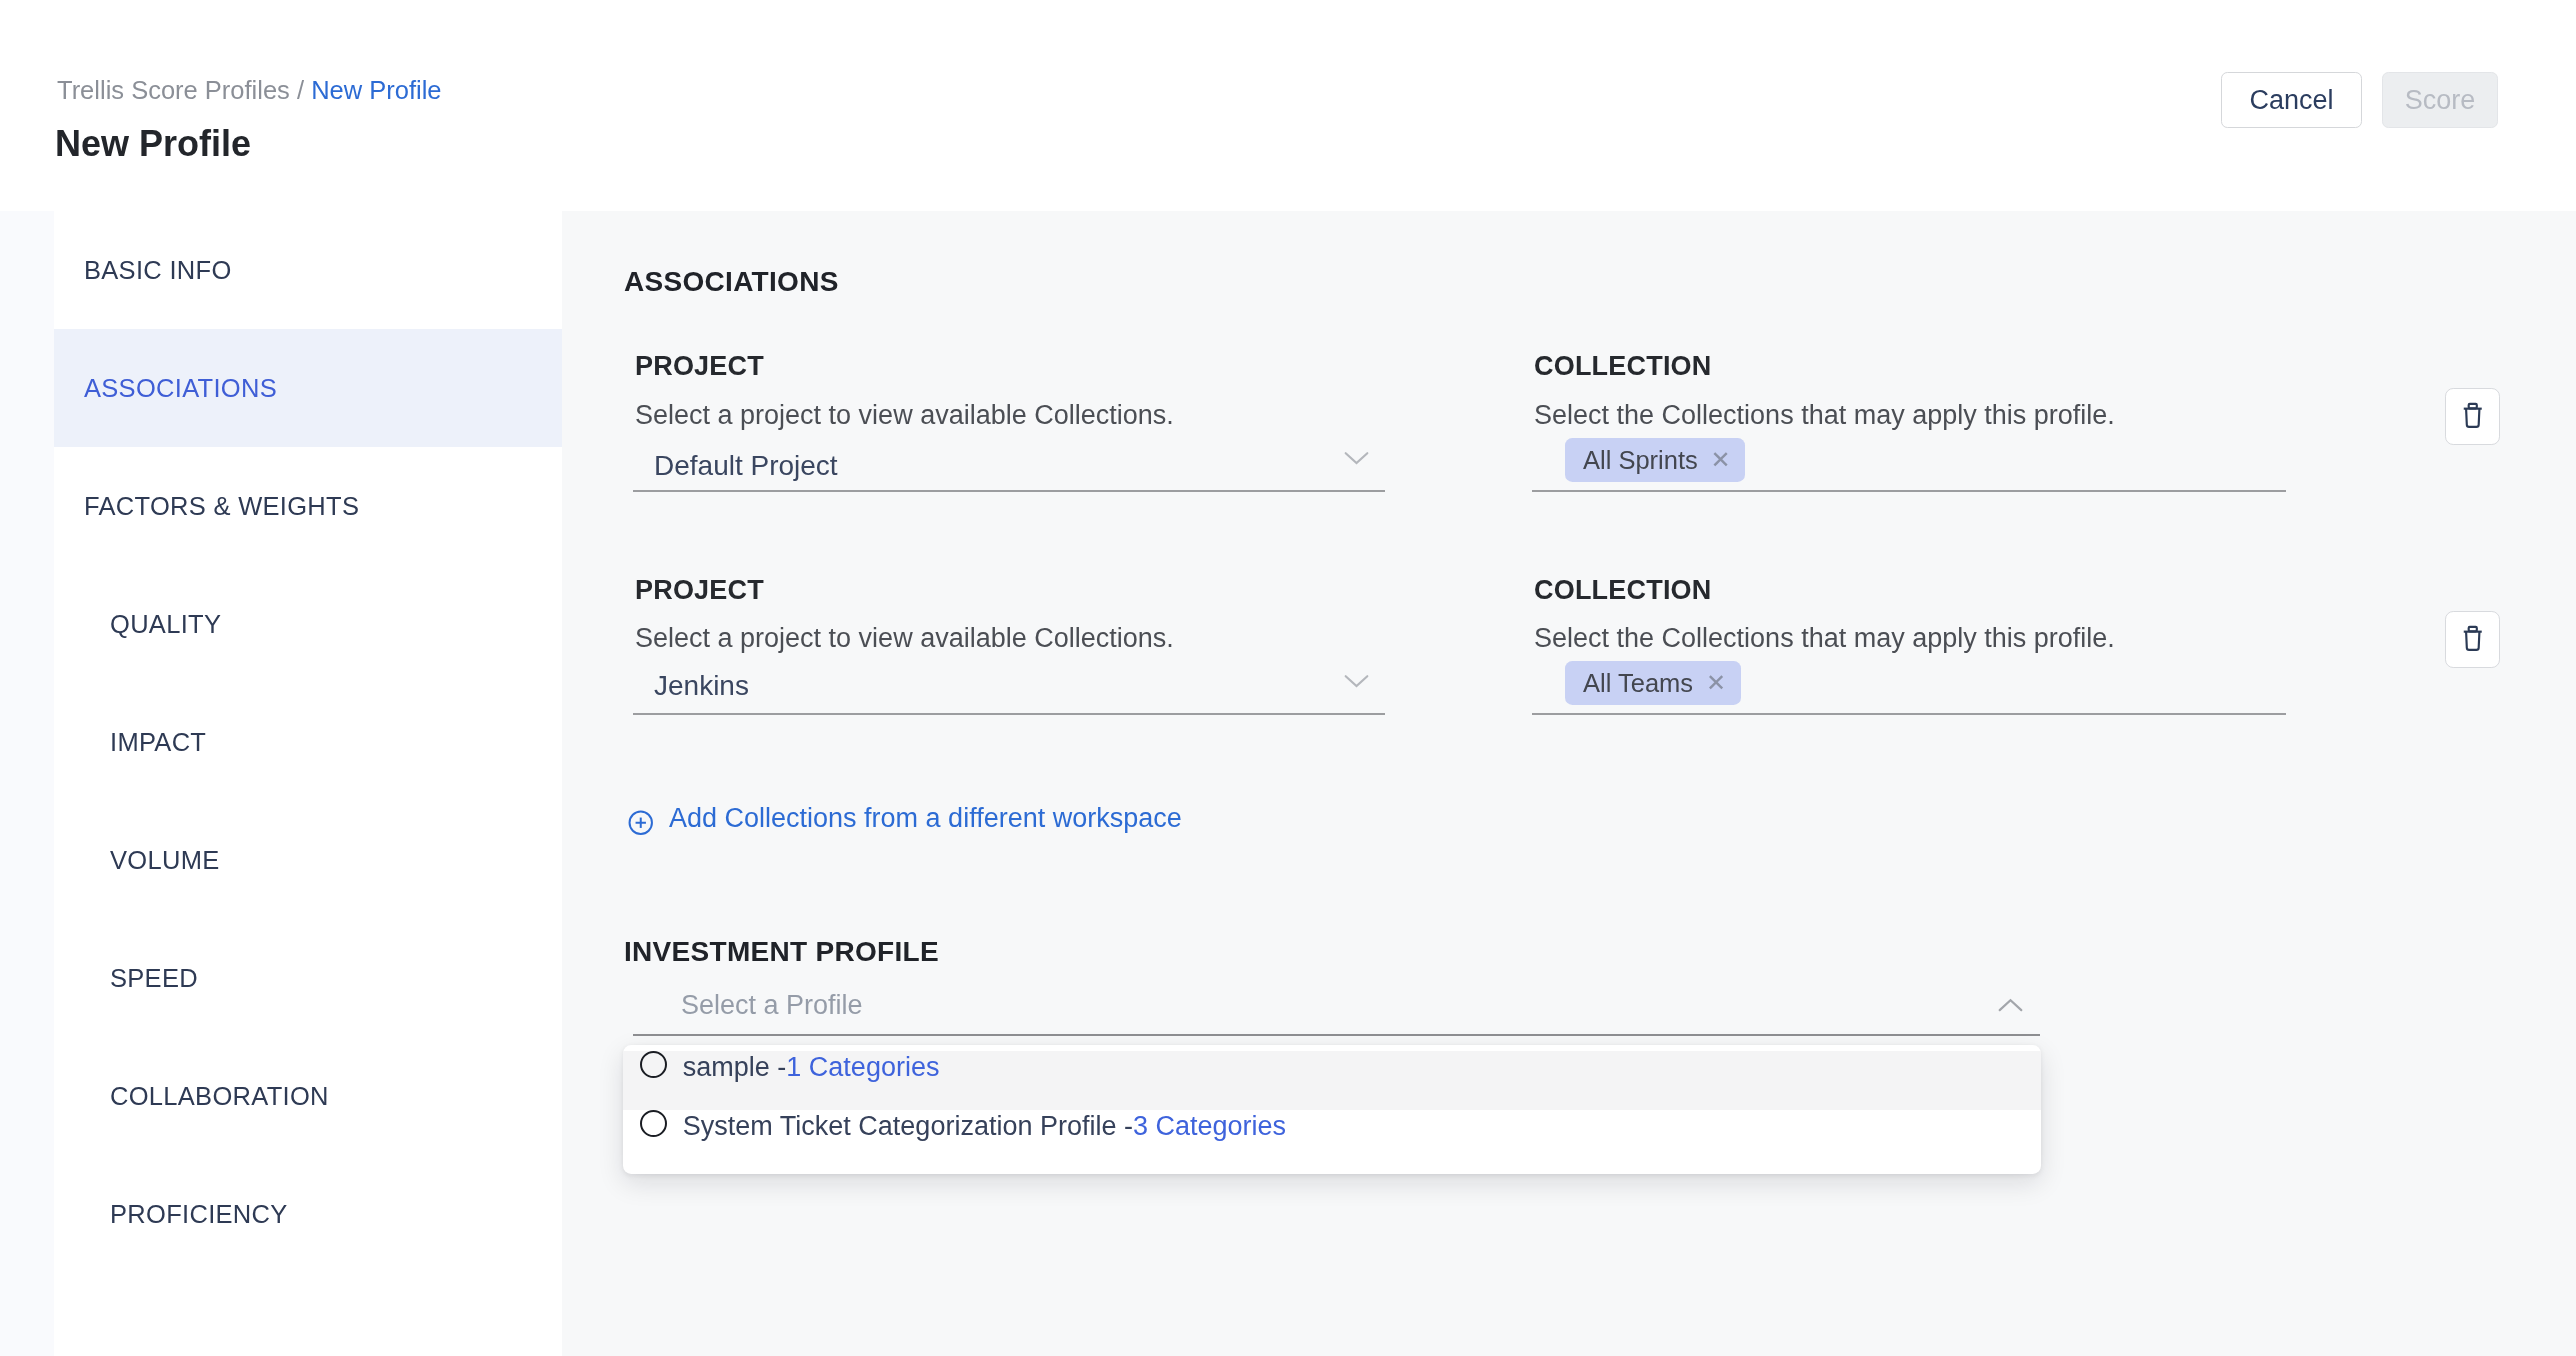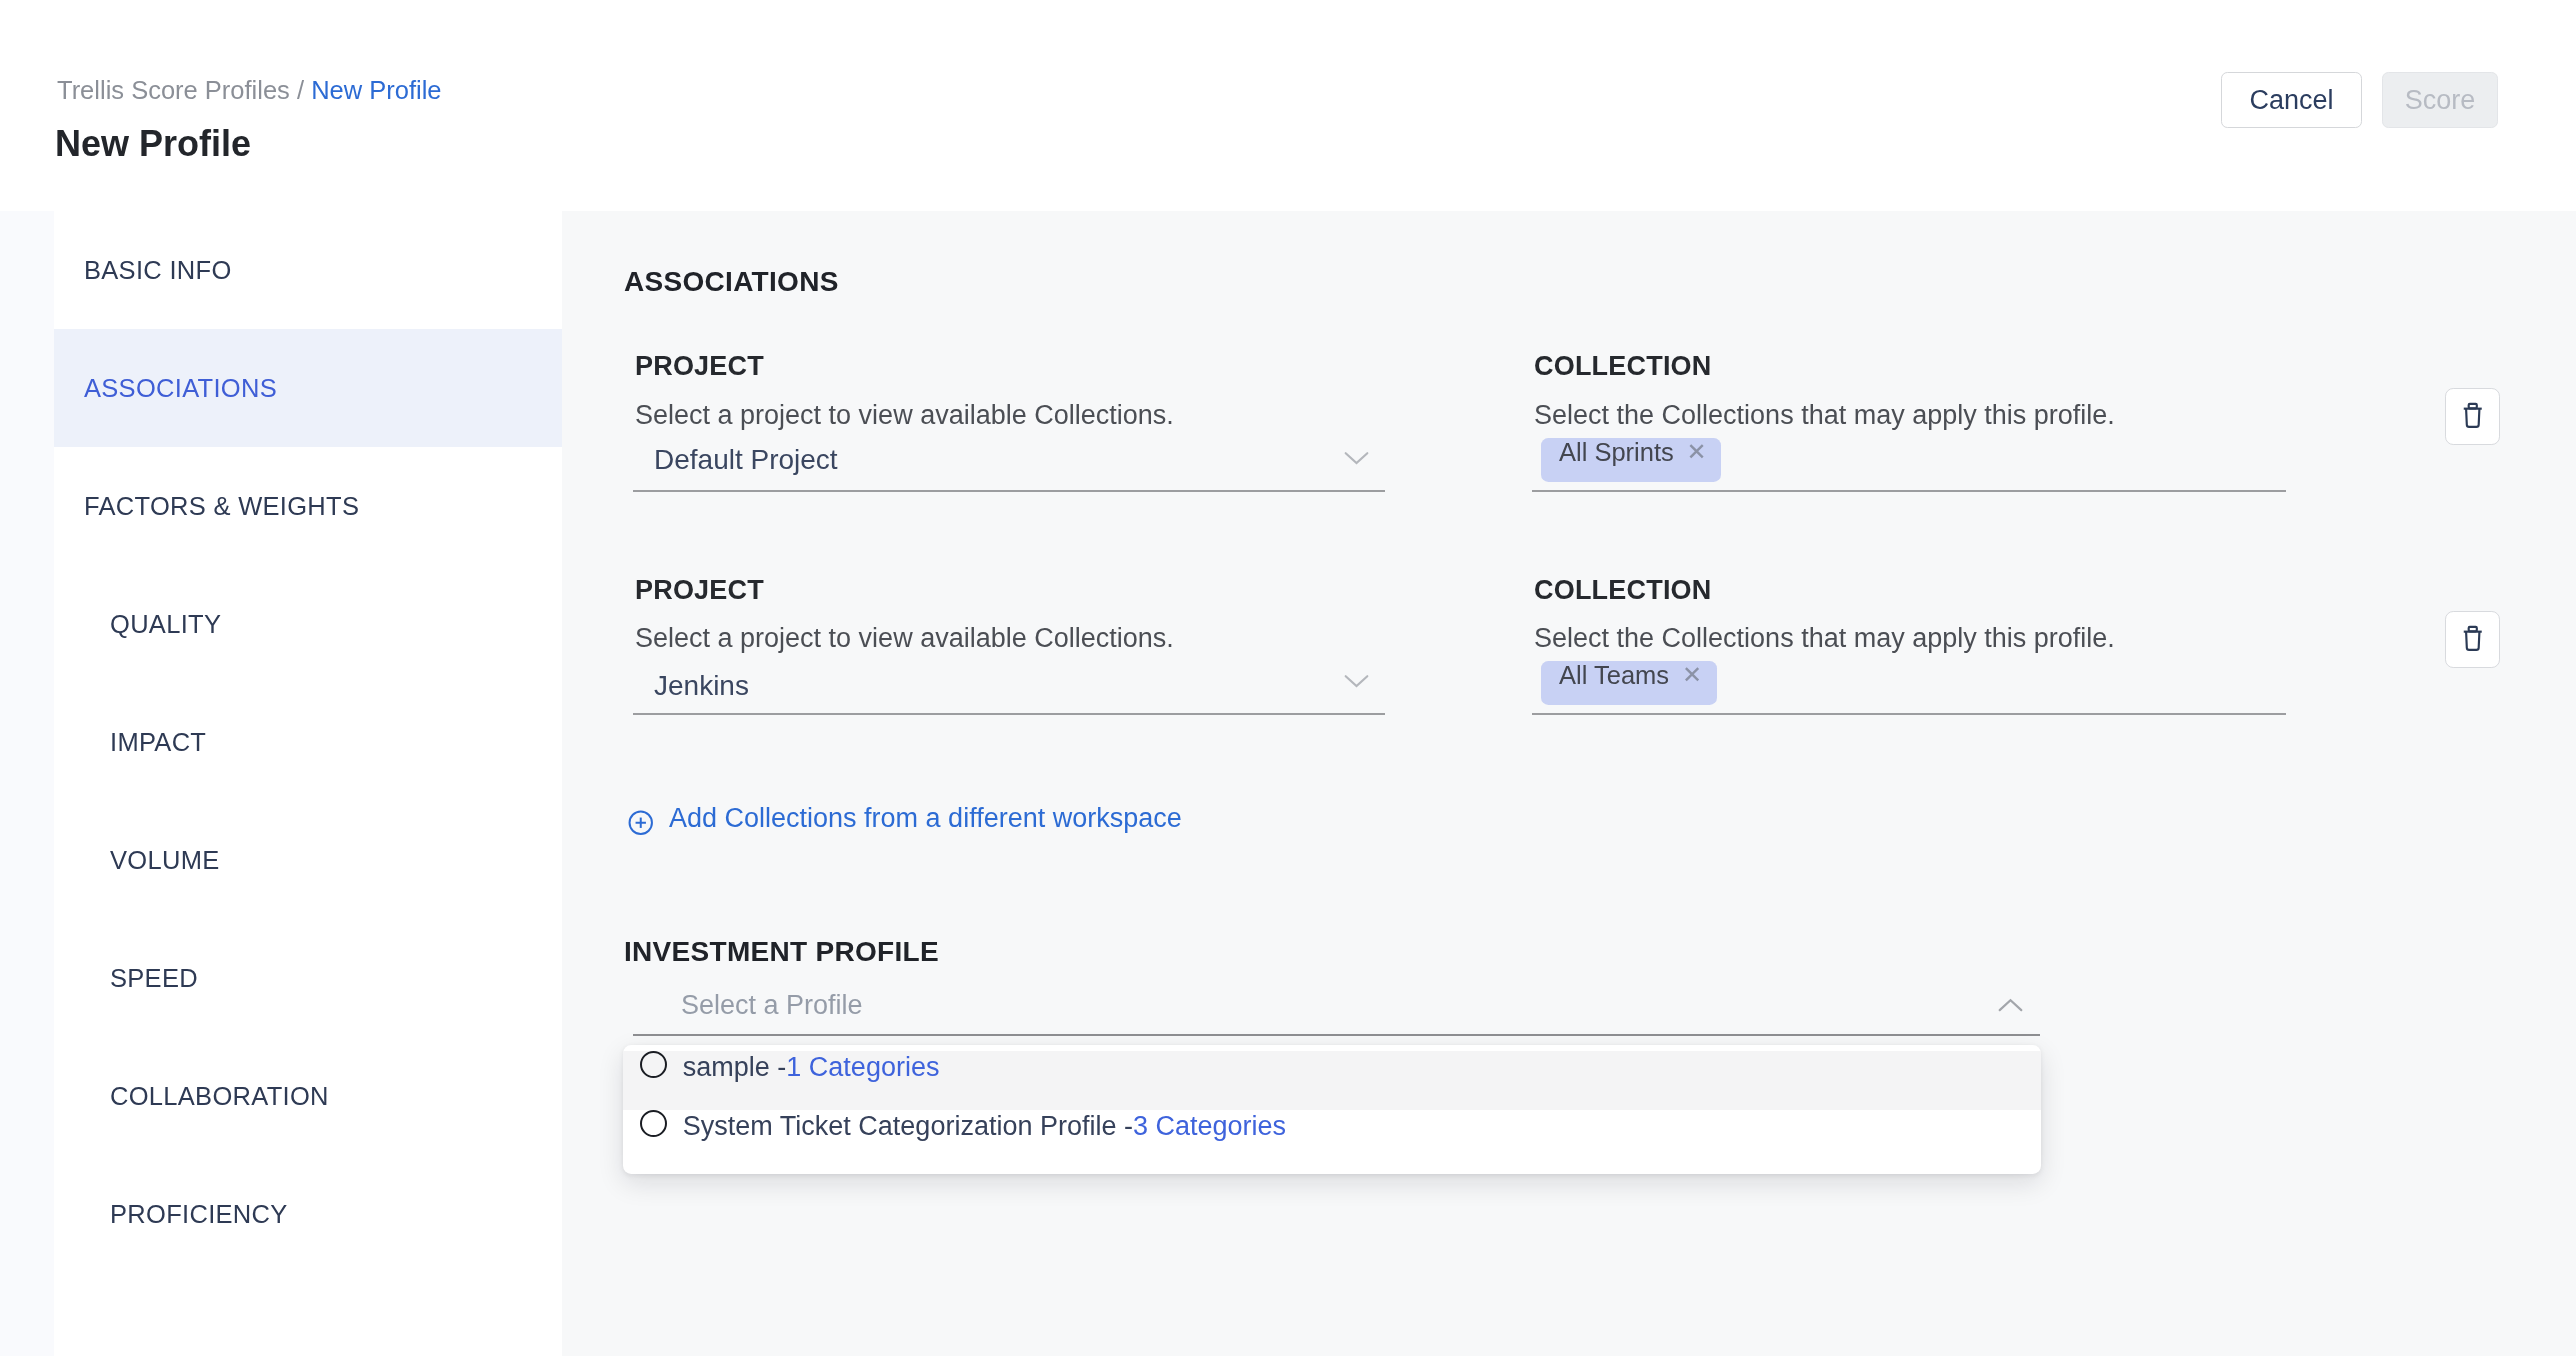--- a/index.html
+++ b/index.html
@@ -27,21 +27,21 @@
   .content{position:absolute;left:562px;top:211px;width:2014px;height:1146px;background:#f7f8f9;}
   .section-heading{position:absolute;font-size:28px;line-height:35px;font-weight:600;color:#202329;letter-spacing:0.3px;}
   .field-label{position:absolute;font-size:27px;line-height:33px;font-weight:600;color:#26292e;letter-spacing:0.2px;}
   .field-help{position:absolute;font-size:27px;line-height:33px;color:#4b4e54;}
   .select-value{position:absolute;font-size:28px;line-height:33px;color:#3a4660;cursor:pointer;}
   .select-placeholder{position:absolute;font-size:27px;line-height:33px;color:#959ca8;cursor:pointer;margin-left:38px;}
   .underline{position:absolute;height:1.8px;background:#9c9da0;}
   .underline.focused{background:#8e8f92;}
   .chevron{position:absolute;cursor:pointer;}
 
-  .tag{position:absolute;height:44px;background:#c8d1f4;border-radius:7.3px;display:inline-flex;padding:0 14.6px 0 18px;cursor:default;}
+  .tag{position:absolute;height:44px;background:#c8d1f4;border-radius:7.3px;display:inline-flex;align-items:center;padding:0 14.6px 0 18px;cursor:default;margin-left:24px;}
   .tag-label{font-size:25.5px;color:#43464f;}
   .tag-x{font-size:24px;color:#8b92a6;margin-left:12.8px;cursor:pointer;}
 
   .trash-btn{position:absolute;width:55px;height:57px;background:#ffffff;border:1.8px solid #d8dade;border-radius:8.2px;display:flex;align-items:center;justify-content:center;cursor:pointer;}
 
   .add-link{position:absolute;display:flex;align-items:flex-end;cursor:pointer;}
   .add-link-text{font-size:27px;line-height:33px;color:#2c6bd4;}
 
   
   .dropdown-panel{position:absolute;left:61px;top:834px;width:1418px;height:129px;background:#ffffff;border-radius:8.2px;padding:5.5px 0;box-shadow:0 9px 27px rgba(15,20,30,.12),0 1.8px 5.5px rgba(15,20,30,.07);}
@@ -77,21 +77,21 @@
     <div class="side-item level2">COLLABORATION</div>
     <div class="side-item level2">PROFICIENCY</div>
   </div>
 
   <div class="content">
 
     <div class="section-heading" style="left:62px;top:53px;">ASSOCIATIONS</div>
 
     <div class="field-label" style="left:73px;top:139px;">PROJECT</div>
     <div class="field-help" style="left:73px;top:188px;">Select a project to view available Collections.</div>
-    <div class="select-value" style="left:92px;top:232px;">Default Project</div>
+    <div class="select-value" style="left:92px;top:238px;">Default Project</div>
     <div class="chevron" style="left:781px;top:239px;">
       <svg width="27" height="16.4" viewBox="0 0 30 18">
           <path d="M3 3.5 L15 14.5 L27 3.5" fill="none" stroke="#b4b7bc" stroke-width="2.4" stroke-linecap="round"></path>
         </svg>
     </div>
     <div class="underline" style="left:71px;top:279px;width:752px;"></div>
 
     <div class="field-label" style="left:972px;top:139px;">COLLECTION</div>
     <div class="field-help" style="left:972px;top:188px;">Select the Collections that may apply this profile.</div>
     <div class="tag" style="left:979px;top:227px;">

